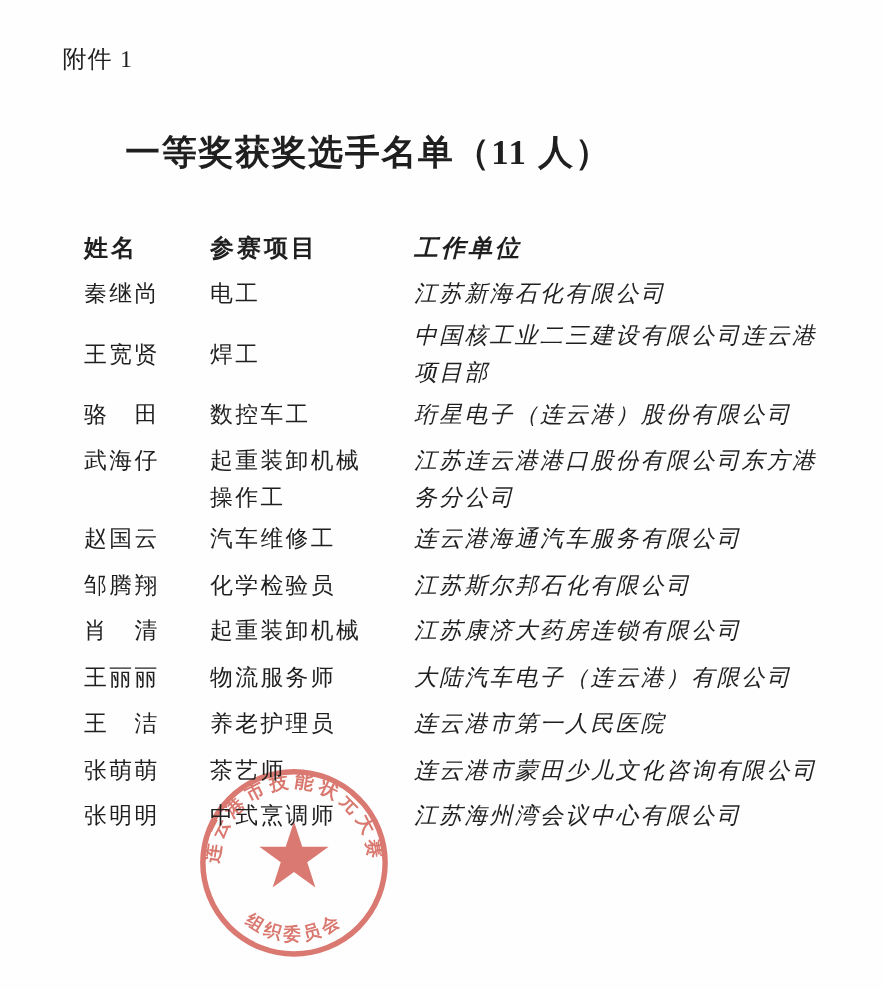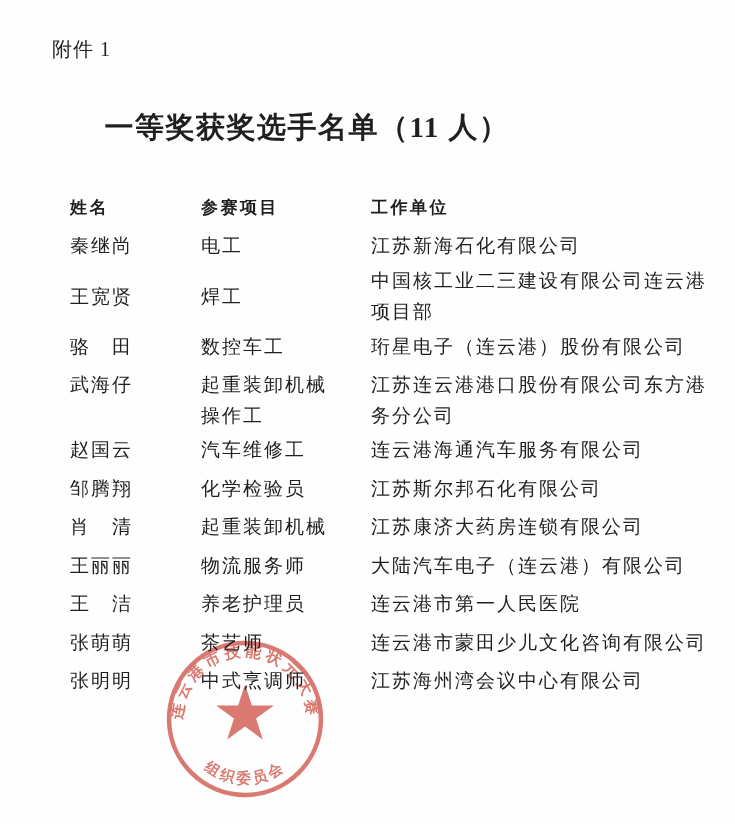--- a/index.html
+++ b/index.html
@@ -43,27 +43,27 @@
   }
   .row.align-top { align-items: flex-start; }
   .row.align-top .cell { padding-top: 3px; }
   .cell {
     white-space: pre-line;
     font-size: 19px;
     line-height: 31px;
     letter-spacing: 2px;
   }
   .cell.c-name    { width: 105px; flex: 0 0 105px; }
-  .cell.c-project { width: 170px; flex: 0 0 170px; margin-left: 26px; }
-  .cell.c-unit    { flex: 1 1 auto; }
+  .cell.c-project { width: 170px; flex: 0 0 170px; }
+  .cell.c-unit    { flex: 1 1 auto; font-style: italic; }
   .row.header .cell {
     font-weight: 700;
     letter-spacing: 2.5px;
     font-family: "Liberation Sans", "DejaVu Sans", sans-serif;
-    font-size: 17px;
+    font-size: 20px;
   }
   .seal {
     position: absolute;
     left: 164px;
     top: 638px;
     width: 162px;
     height: 162px;
     z-index: 1;
     opacity: 0.78;
   }

